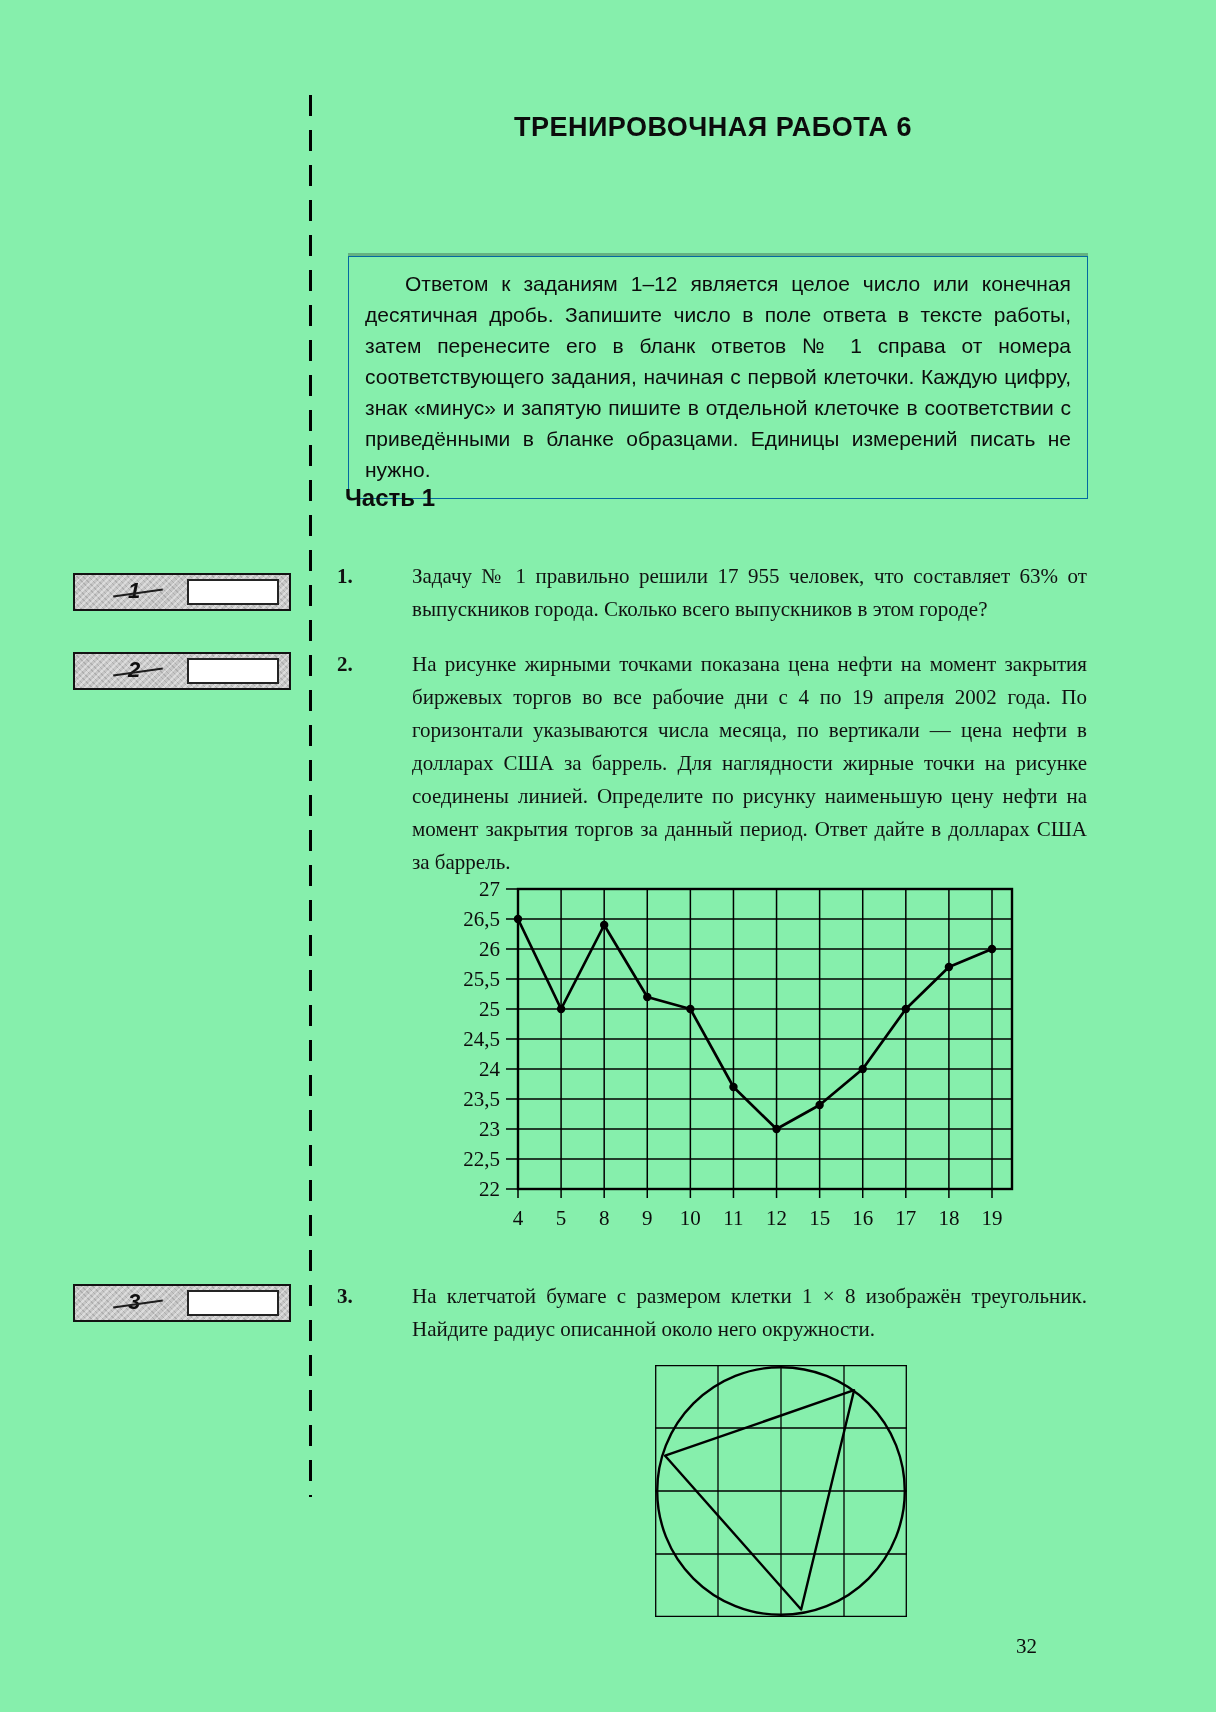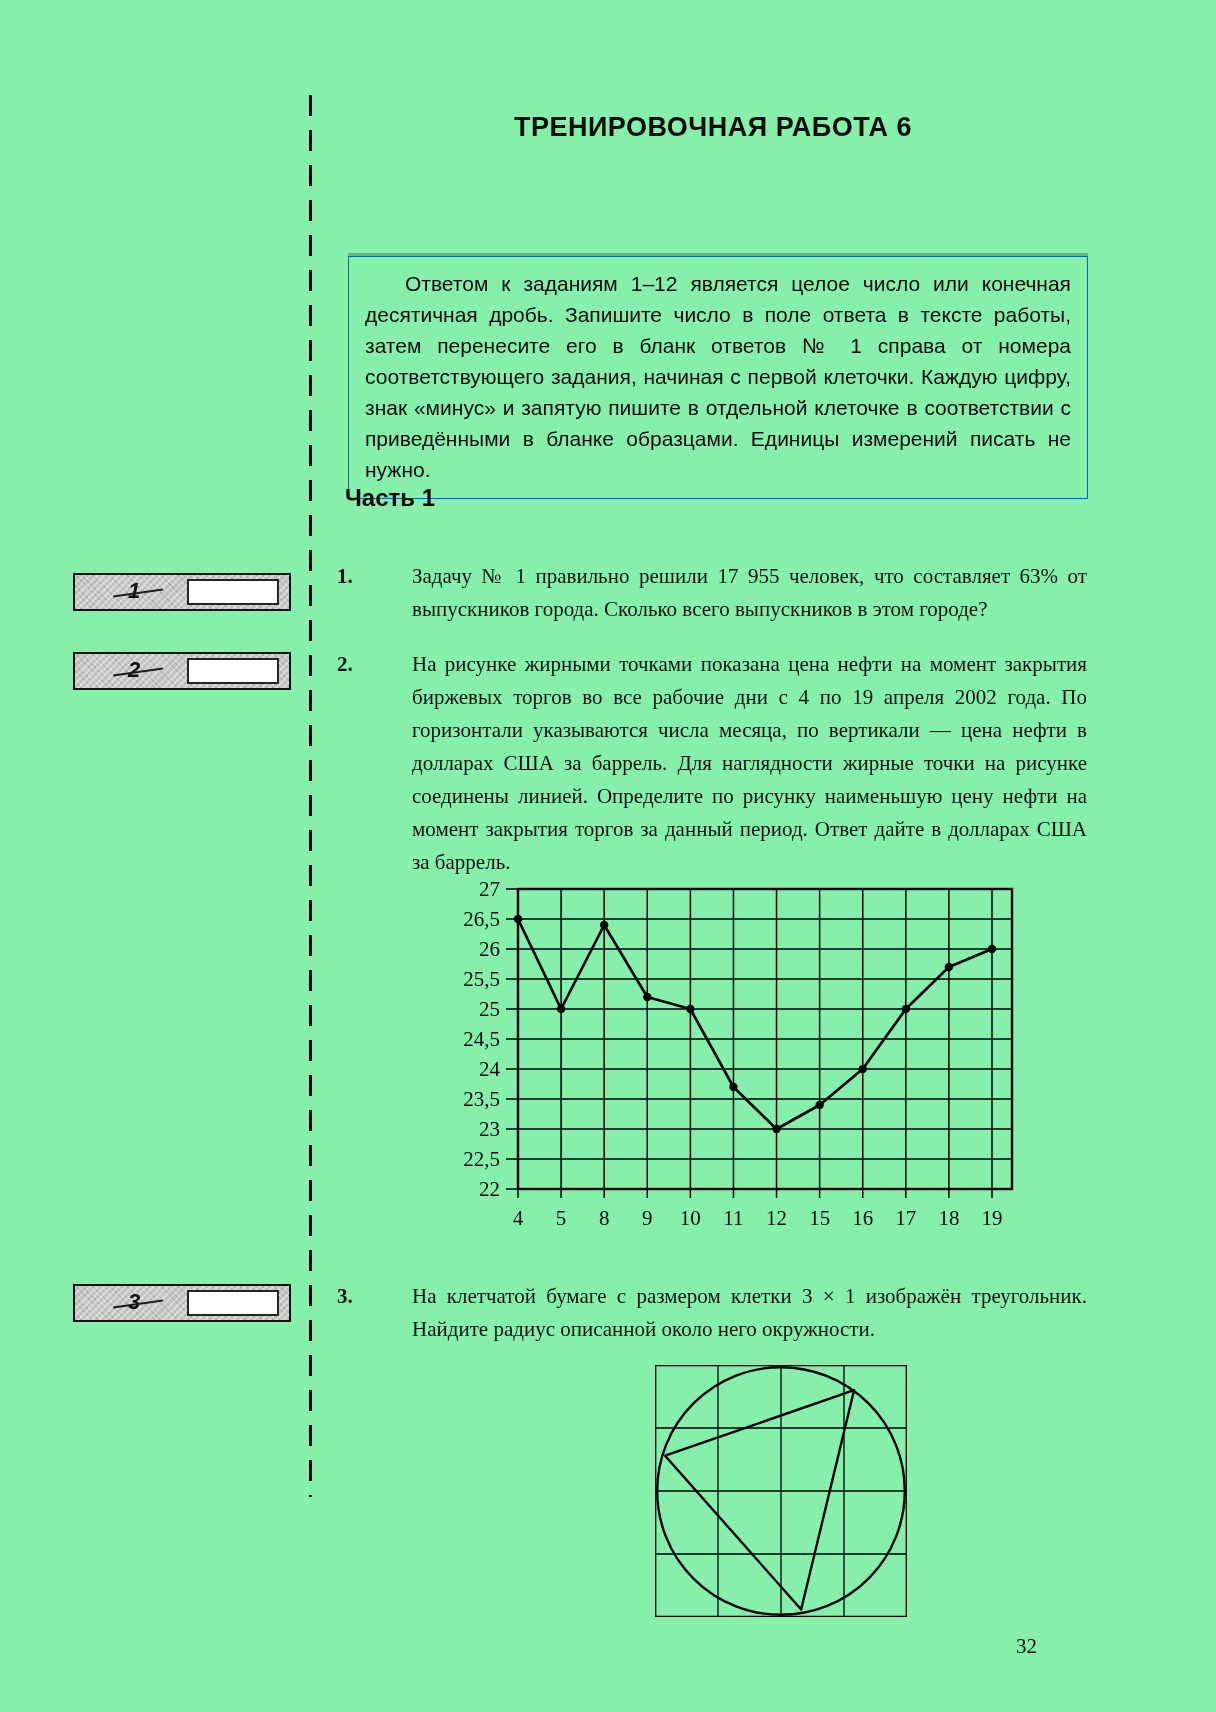--- a/index.html
+++ b/index.html
@@ -211,21 +211,21 @@
       <circle cx="348.54545454545456" cy="249" r="4.2" class="dot"></circle>
       <circle cx="391.6363636363636" cy="225.00000000000009" r="4.2" class="dot"></circle>
       <circle cx="434.72727272727275" cy="189" r="4.2" class="dot"></circle>
       <circle cx="477.81818181818187" cy="129" r="4.2" class="dot"></circle>
       <circle cx="520.909090909091" cy="87.00000000000004" r="4.2" class="dot"></circle>
       <circle cx="564" cy="69" r="4.2" class="dot"></circle>
     </svg>
 
   <div class="problem p3">
     <span class="pnum">3.</span>
-    <p class="ptext">На клетчатой бумаге с размером клетки 3 × 1 изображён треугольник. Найдите радиус описанной около него окружности.</p>
+    <p class="ptext">На клетчатой бумаге с размером клетки 1 × 8 изображён треугольник. Найдите радиус описанной около него окружности.</p>
   </div>
 
   <svg class="figure" width="252" height="252" viewBox="0 0 252 252" xmlns="http://www.w3.org/2000/svg">
       <line x1="0.7" y1="0" x2="0.7" y2="252" class="fgrid"></line>
       <line x1="0" y1="0.7" x2="252" y2="0.7" class="fgrid"></line>
       <line x1="63" y1="0" x2="63" y2="252" class="fgrid"></line>
       <line x1="0" y1="63" x2="252" y2="63" class="fgrid"></line>
       <line x1="126" y1="0" x2="126" y2="252" class="fgrid"></line>
       <line x1="0" y1="126" x2="252" y2="126" class="fgrid"></line>
       <line x1="189" y1="0" x2="189" y2="252" class="fgrid"></line>

